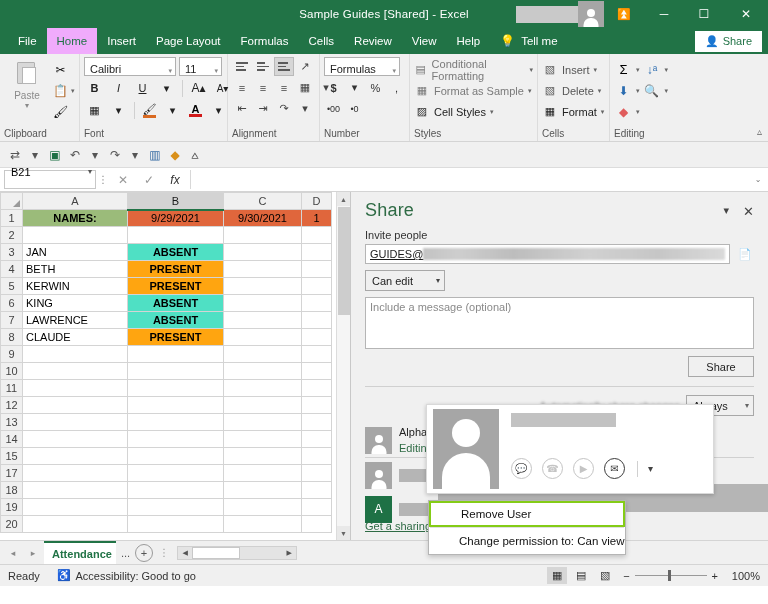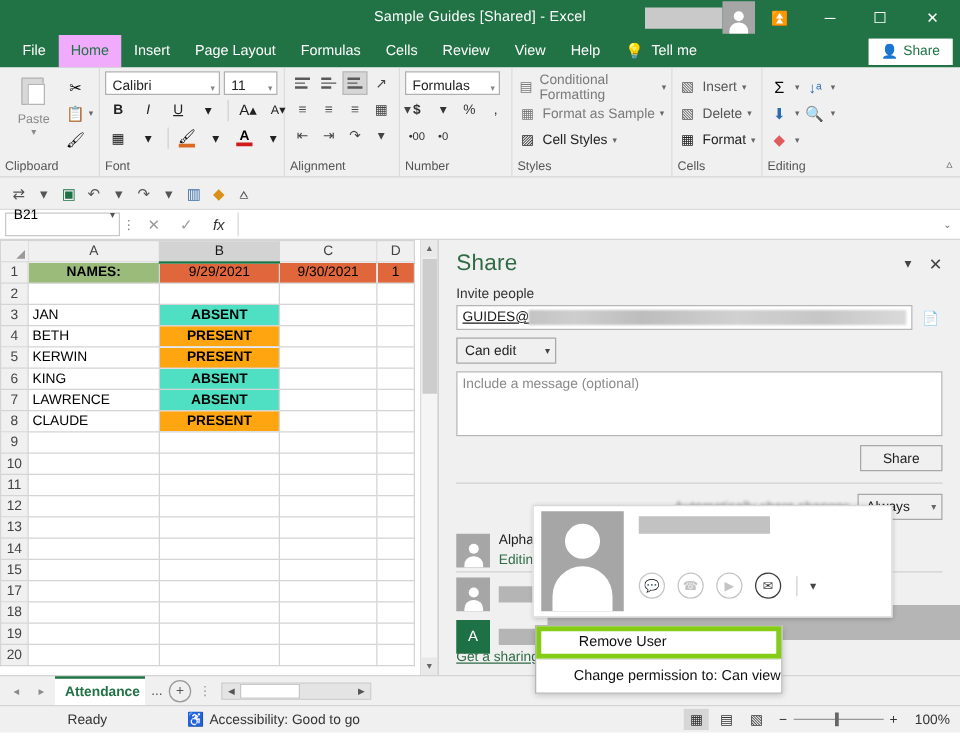--- a/index.html
+++ b/index.html
@@ -280,21 +280,21 @@
   .cc-ic.active { border-color:#3a3a3a; color:#3a3a3a; }
   .cc-sep { width:1px;height:16px;background:#d0d0d0; margin-left:2px;}
   .cc-chev { color:#444; font-size:10px;}
 
   
   .ctx {
     position:absolute; left:428px; top:500px; width:198px;
     background:#fff; border:1px solid #b5b5b5; box-shadow:0 2px 5px rgba(0,0,0,.2); z-index:50;
   }
   .ctx-item { height:26px; display:flex; align-items:center; padding-left:30px; font-size:11.5px; color:#111;}
-  .ctx-item.hl { border:4px solid #84cc16; }
+  .ctx-item.hl { border:2px solid #84cc16; }
   .ctx-sep { height:1px; background:#e0e0e0; margin:0 1px;}
 
   
   .grey-block { position:absolute; background:#b5b5b5; z-index:20;}
 
   
   .tabbar {
     height: 24px; background: #f0f0f0; display: flex; align-items: center;
     border-top: 1px solid #d4d4d4; padding-left: 4px; gap: 2px; position:relative;
   }
@@ -310,21 +310,21 @@
   .hscroll { flex:1; max-width:120px; height:14px; background:#e4e4e4; display:flex; align-items:center; border:1px solid #d0d0d0; margin-left:2px;}
   .hs-btn { width:14px;text-align:center;font-size:7px;color:#555;}
   .hs-thumb { width:48px;height:12px;background:#fff;border:1px solid #c8c8c8;}
   .hs-rest { flex:1; }
 
   
   .statusbar {
     height: 22px; background:#f0f0f0; border-top:1px solid #d4d4d4;
     display:flex; align-items:center; padding: 0 8px; font-size:11px; color:#333;
   }
-  .sb-item { display:flex; align-items:center; gap:4px; margin-right:18px;margin-left:46px;}
+  .sb-item { display:flex; align-items:center; gap:4px; margin-right:18px;}
   .sb-right { margin-left:auto; display:flex; align-items:center; gap:4px;}
   .view-btn { width:20px;height:17px; display:flex;align-items:center;justify-content:center; font-size:11px; color:#333;}
   .view-btn.sel { background:#d6d6d6; }
   .zoom-slider { display:flex; align-items:center; gap:5px; margin:0 4px;}
   .zs-track { width:72px; height:1px; background:#999; position:relative;}
   .zs-thumb { position:absolute; left:33px; top:-5px; width:3px; height:11px; background:#666;}
   .zoom-pct { width:34px; text-align:right;}
 </style>
 </head>
 <body>

